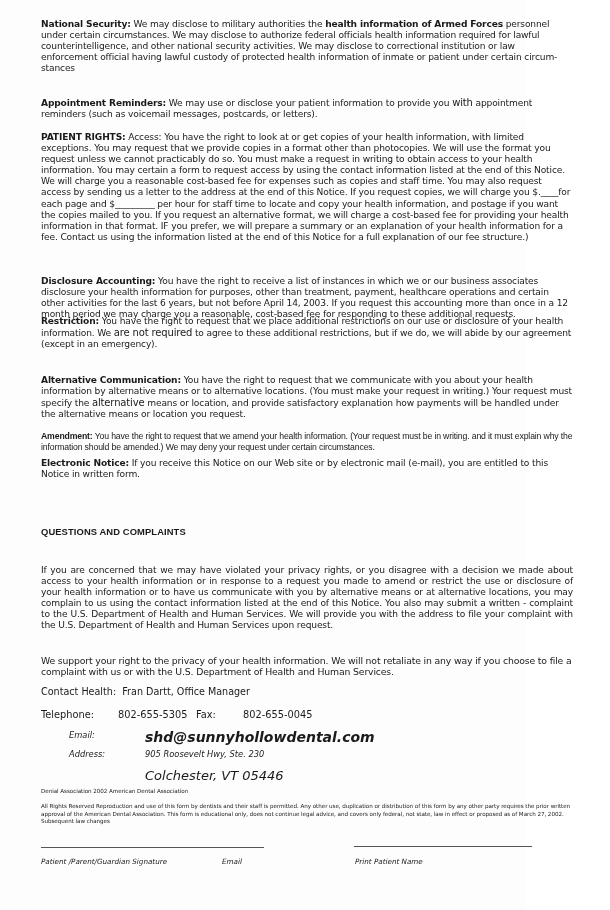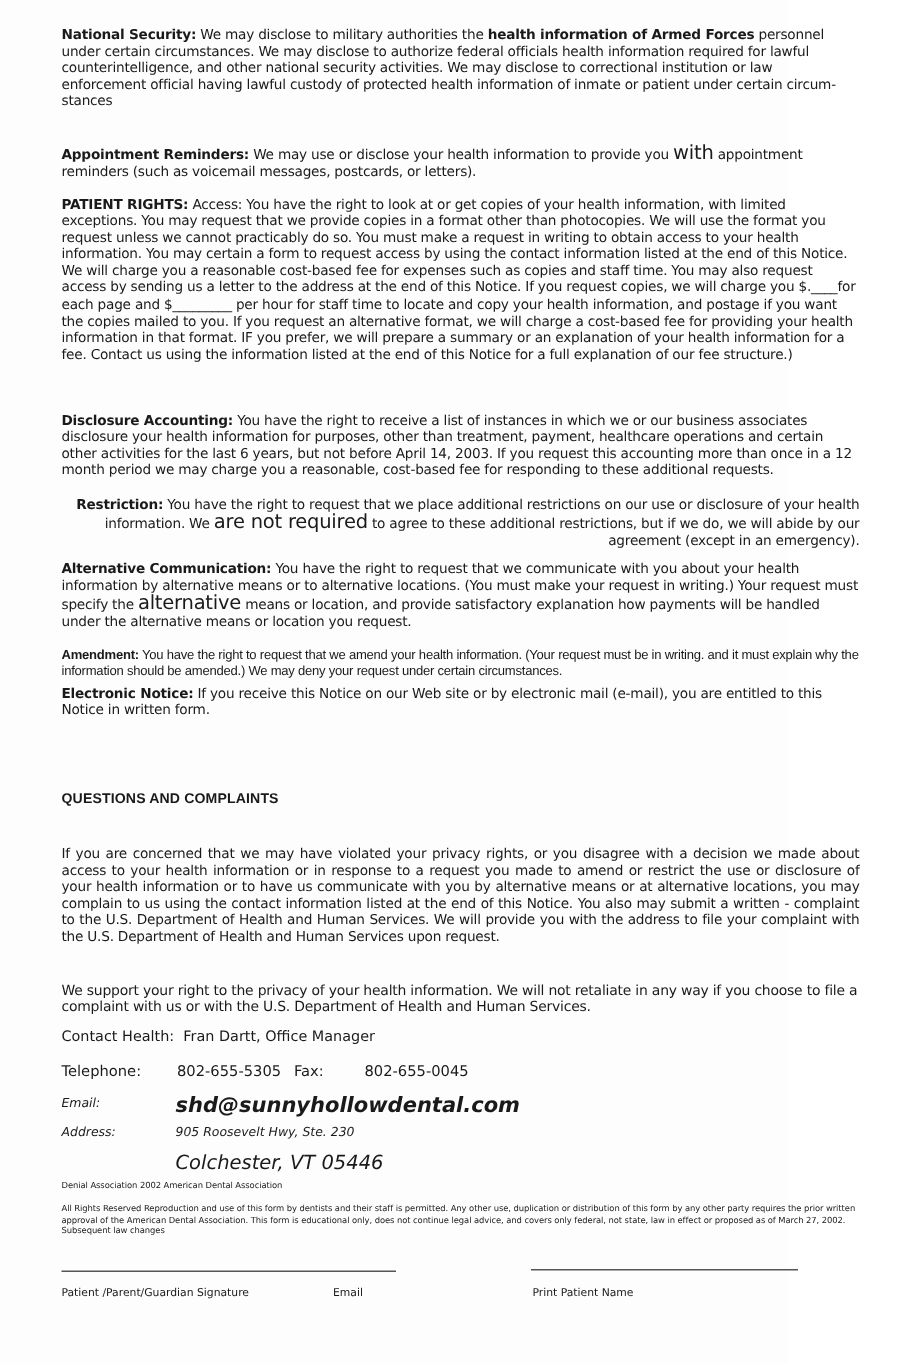--- a/index.html
+++ b/index.html
@@ -2,55 +2,55 @@
 <html><head>
 <meta charset="utf-8">
 <style>
   html, body { margin: 0; padding: 0; background: #ffffff; }
   body { width: 610px; height: 910px; overflow: hidden; position: relative;
          font-family: "DejaVu Sans", sans-serif; color: #1a1a1a; }
   .page { position: absolute; left: 0; top: 0; width: 525px; height: 910px; background: #fdfdfd; }
   .blk { position: absolute; left: 41px; width: 532px; font-size: 9.1px; line-height: 11.1px;
          letter-spacing: -0.15px; }
   .blk b { font-weight: bold; }
-  .small-inline { font-size: 13px; }
+  .small-inline { font-size: 10px; }
   .arial { font-family: "Liberation Sans", sans-serif; }
   .heading { position: absolute; left: 41px; font-family: "Liberation Sans", sans-serif;
              font-weight: bold; font-size: 9.4px; letter-spacing: 0.1px; }
   .contact-row { position: absolute; left: 41px; font-size: 9.6px; }
   .lbl { position: absolute; left: 41px; }
   .val { position: absolute; }
-  .it { font-style: italic; }
+  .it { font-style: italic; margin-left: 28px; }
   .foot { position: absolute; left: 41px; width: 540px; font-size: 5.6px; line-height: 7.6px;
           letter-spacing: -0.05px; }
   .sigline { position: absolute; height: 1px; background: #555; }
-  .siglbl { position: absolute; font-size: 7.2px; }
+  .siglbl { position: absolute; font-size: 7.2px; font-style: italic; }
 </style>
 </head>
 <body>
 
 <div class="page">
 
   <div class="blk" style="top:19px;">
     <b>National Security:</b><span> We may disclose to military authorities the </span><b>health information of Armed Forces</b><span> personnel under certain circumstances. We may disclose to authorize federal officials health information required for lawful counterintelligence, and other national security activities. We may disclose to correctional institution or law enforcement official having lawful custody of protected health information of inmate or patient under certain circum-stances</span>
   </div>
 
   <div class="blk" style="top:97px;">
-    <b>Appointment Reminders:</b><span> We may use or disclose your health information to provide you </span><span class="small-inline">with</span><span> appointment reminders (such as voicemail messages, postcards, or letters).</span>
+    <b>Appointment Reminders:</b><span> We may use or disclose your patient information to provide you </span><span class="small-inline">with</span><span> appointment reminders (such as voicemail messages, postcards, or letters).</span>
   </div>
 
   <div class="blk" style="top:132px;">
     <b>PATIENT RIGHTS:</b><span> Access: You have the right to look at or get copies of your health information, with limited exceptions. You may request that we provide copies in a format other than photocopies. We will use the format you request unless we cannot practicably do so. You must make a request in writing to obtain access to your health information. You may certain a form to request access by using the contact information listed at the end of this Notice. We will charge you a reasonable cost-based fee for expenses such as copies and staff time. You may also request access by sending us a letter to the address at the end of this Notice. If you request copies, we will charge you $.____for each page and $_________ per hour for staff time to locate and copy your health information, and postage if you want the copies mailed to you. If you request an alternative format, we will charge a cost-based fee for providing your health information in that format.  IF you prefer, we will prepare a summary or an explanation of your health information for a fee. Contact us using the information listed at the end of this Notice for a full explanation of our fee structure.)</span>
   </div>
 
   <div class="blk" style="top:276px;">
     <b>Disclosure Accounting:</b><span> You have the right to receive a list of instances in which we or our business associates disclosure your health information for purposes, other than treatment, payment, healthcare operations and certain other activities for the last 6 years, but not before April 14, 2003. If you request this accounting more than once in a 12 month period we may charge you a reasonable, cost-based fee for responding to these additional requests.</span>
   </div>
 
-  <div class="blk" style="top:332px;text-align:right;">
+  <div class="blk" style="top:316px;">
     <b>Restriction:</b><span> You have the right to request that we place additional restrictions on our use or disclosure of your health information. We </span><span class="small-inline">are not required</span><span> to agree to these additional restrictions, but if we do, we will abide by our agreement (except in an emergency).</span>
   </div>
 
   <div class="blk" style="top:375px;">
     <b>Alternative Communication:</b><span> You have the right to request that we communicate with you about your health information by alternative means or to alternative locations. (You must make your request in writing.) Your request must specify the </span><span class="small-inline">alternative</span><span> means or location, and provide satisfactory explanation how payments will be handled under the alternative means or location you request.</span>
   </div>
 
   <div class="blk arial" style="top:431px; font-size:8.7px;">
     <b>Amendment:</b><span> You have the right to request that we amend your health information. (Your request must be in writing. and it must explain why the information should be amended.) We may deny your request under certain circumstances.</span>
   </div>

